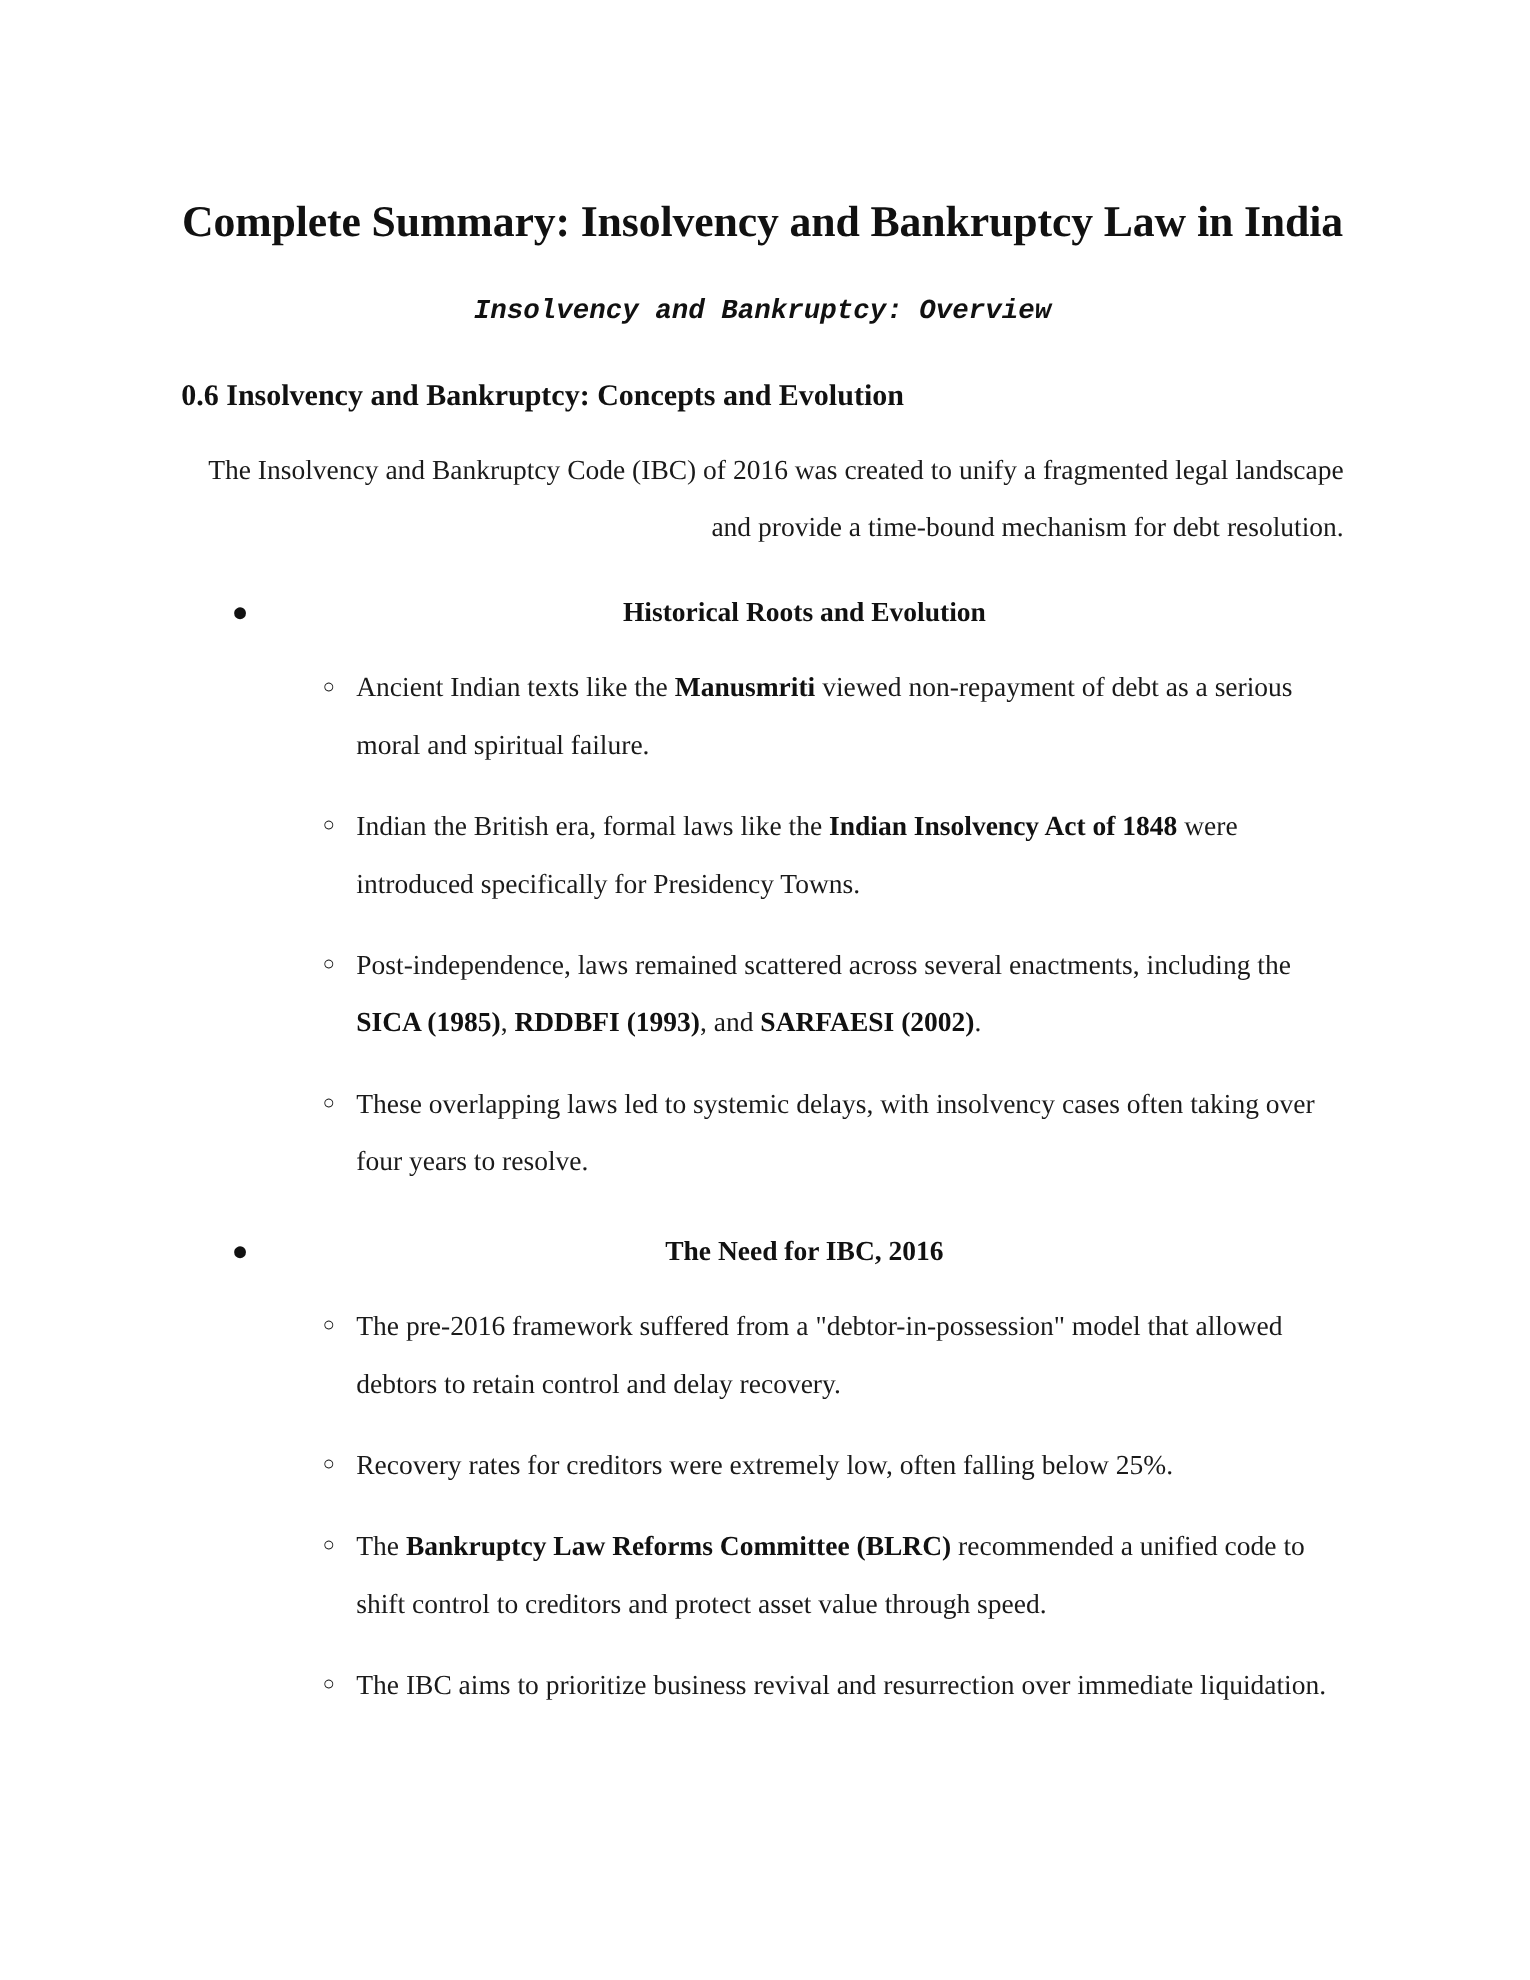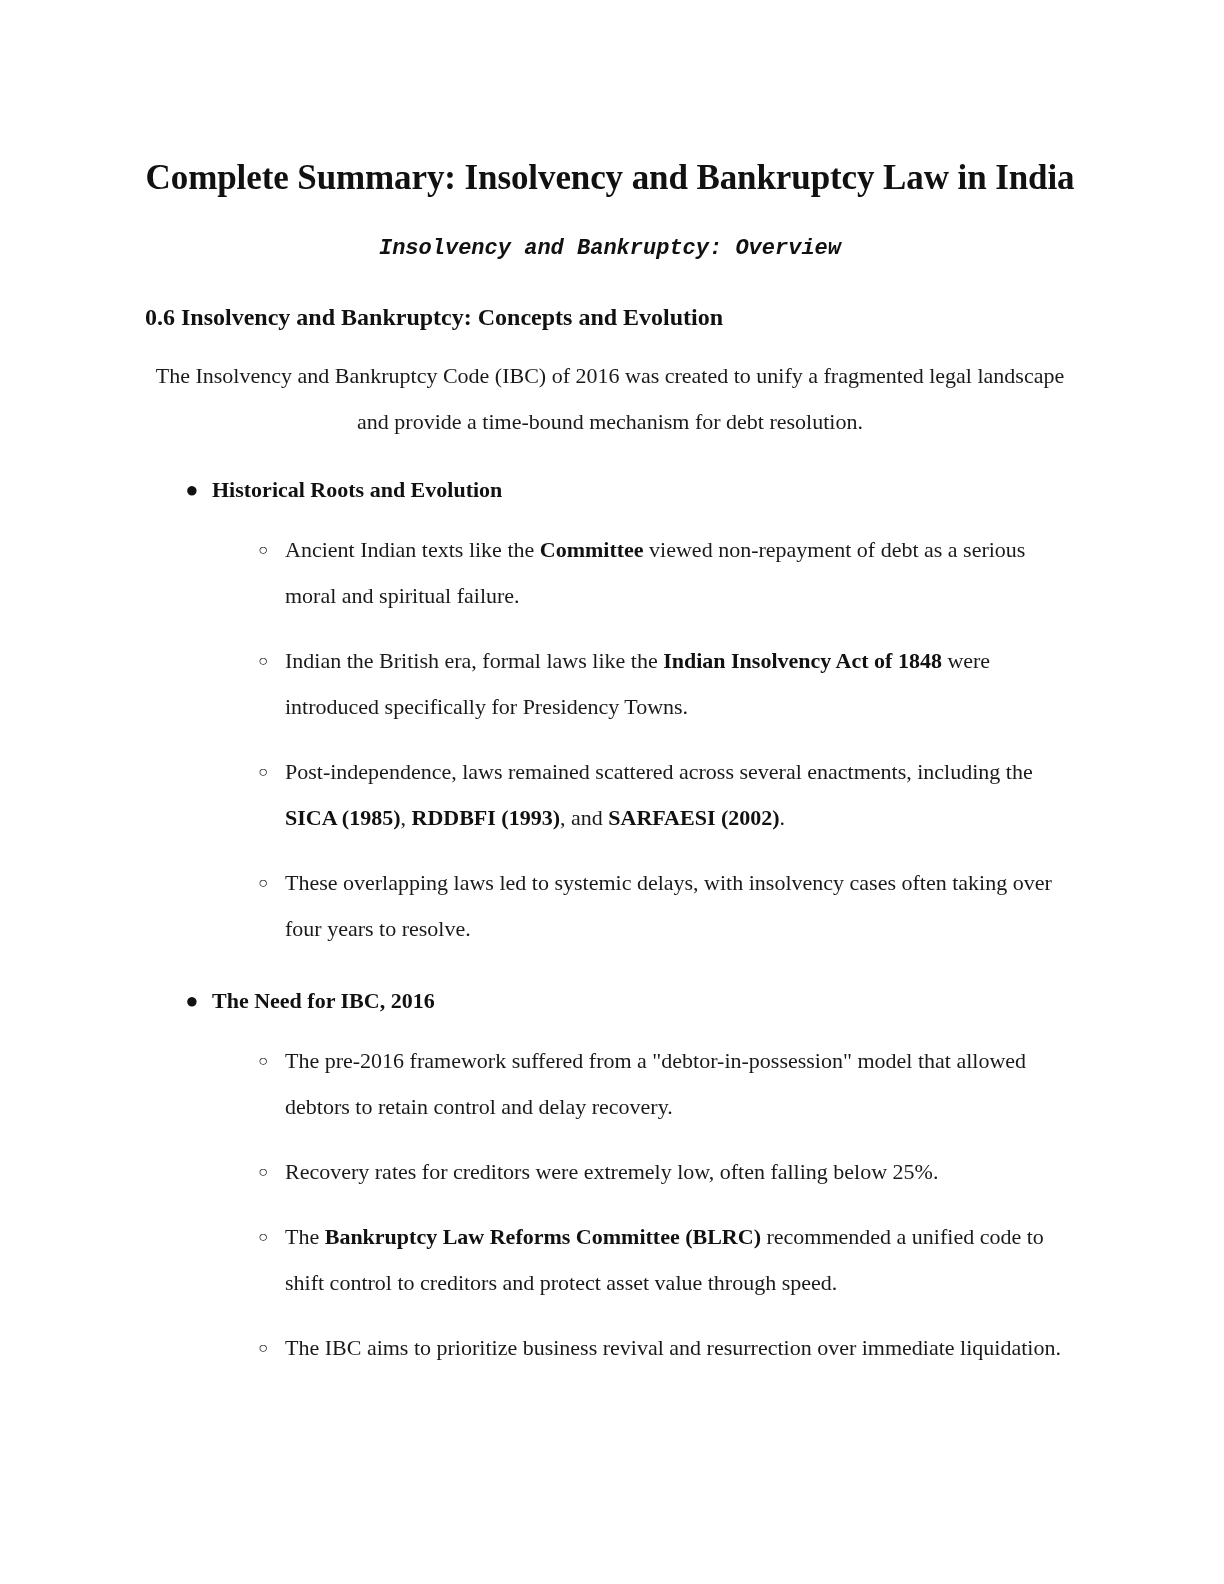--- a/index.html
+++ b/index.html
@@ -66,21 +66,21 @@
     margin: 36px 0 0 0;
     text-align: left;
     color: #111111;
   }
 
   
   .body-para {
     font-size: 22px;
     line-height: 46px;
     margin: 18px 0 0 0;
-    text-align: center;
+    text-align: right;
     color: #1a1a1a;
   }
 
   
   ul.level1 {
     list-style: none;
     margin: 22px 0 0 0;
     padding: 0;
   }
   ul.level1 > li.l1-item {
@@ -100,20 +100,21 @@
     line-height: 46px;
     color: #111111;
     text-align: center;
   }
   .l1-label {
     font-size: 22px;
     font-weight: bold;
     line-height: 46px;
     display: block;
     color: #111111;
+    text-align: center;
   }
 
   ul.level2 {
     list-style: none;
     margin: 14px 0 0 0;
     padding: 0;
   }
   ul.level2 > li.l2-item {
     position: relative;
     padding-left: 73px;
@@ -158,21 +159,21 @@
 
     <p class="body-para">The Insolvency and Bankruptcy Code (IBC) of 2016 was created to unify a fragmented legal landscape and provide a time-bound mechanism for debt resolution.</p>
 
     <ul class="level1" id="outline-list">
         <li class="l1-item">
           <span class="l1-bullet">●</span>
           <span class="l1-label">Historical Roots and Evolution</span>
           <ul class="level2">
             <li class="l2-item">
               <span class="l2-bullet">○</span>
-              <span class="l2-text"><span class="frag">Ancient Indian texts like the </span><span class="frag b">Committee</span><span class="frag"> viewed non-repayment of debt as a serious moral and spiritual failure.</span></span>
+              <span class="l2-text"><span class="frag">Ancient Indian texts like the </span><span class="frag b">Manusmriti</span><span class="frag"> viewed non-repayment of debt as a serious moral and spiritual failure.</span></span>
             </li>
             <li class="l2-item">
               <span class="l2-bullet">○</span>
               <span class="l2-text"><span class="frag">Indian the British era, formal laws like the </span><span class="frag b">Indian Insolvency Act of 1848</span><span class="frag"> were introduced specifically for Presidency Towns.</span></span>
             </li>
             <li class="l2-item">
               <span class="l2-bullet">○</span>
               <span class="l2-text"><span class="frag">Post-independence, laws remained scattered across several enactments, including the </span><span class="frag b">SICA (1985)</span><span class="frag">, </span><span class="frag b">RDDBFI (1993)</span><span class="frag">, and </span><span class="frag b">SARFAESI (2002)</span><span class="frag">.</span></span>
             </li>
             <li class="l2-item">

